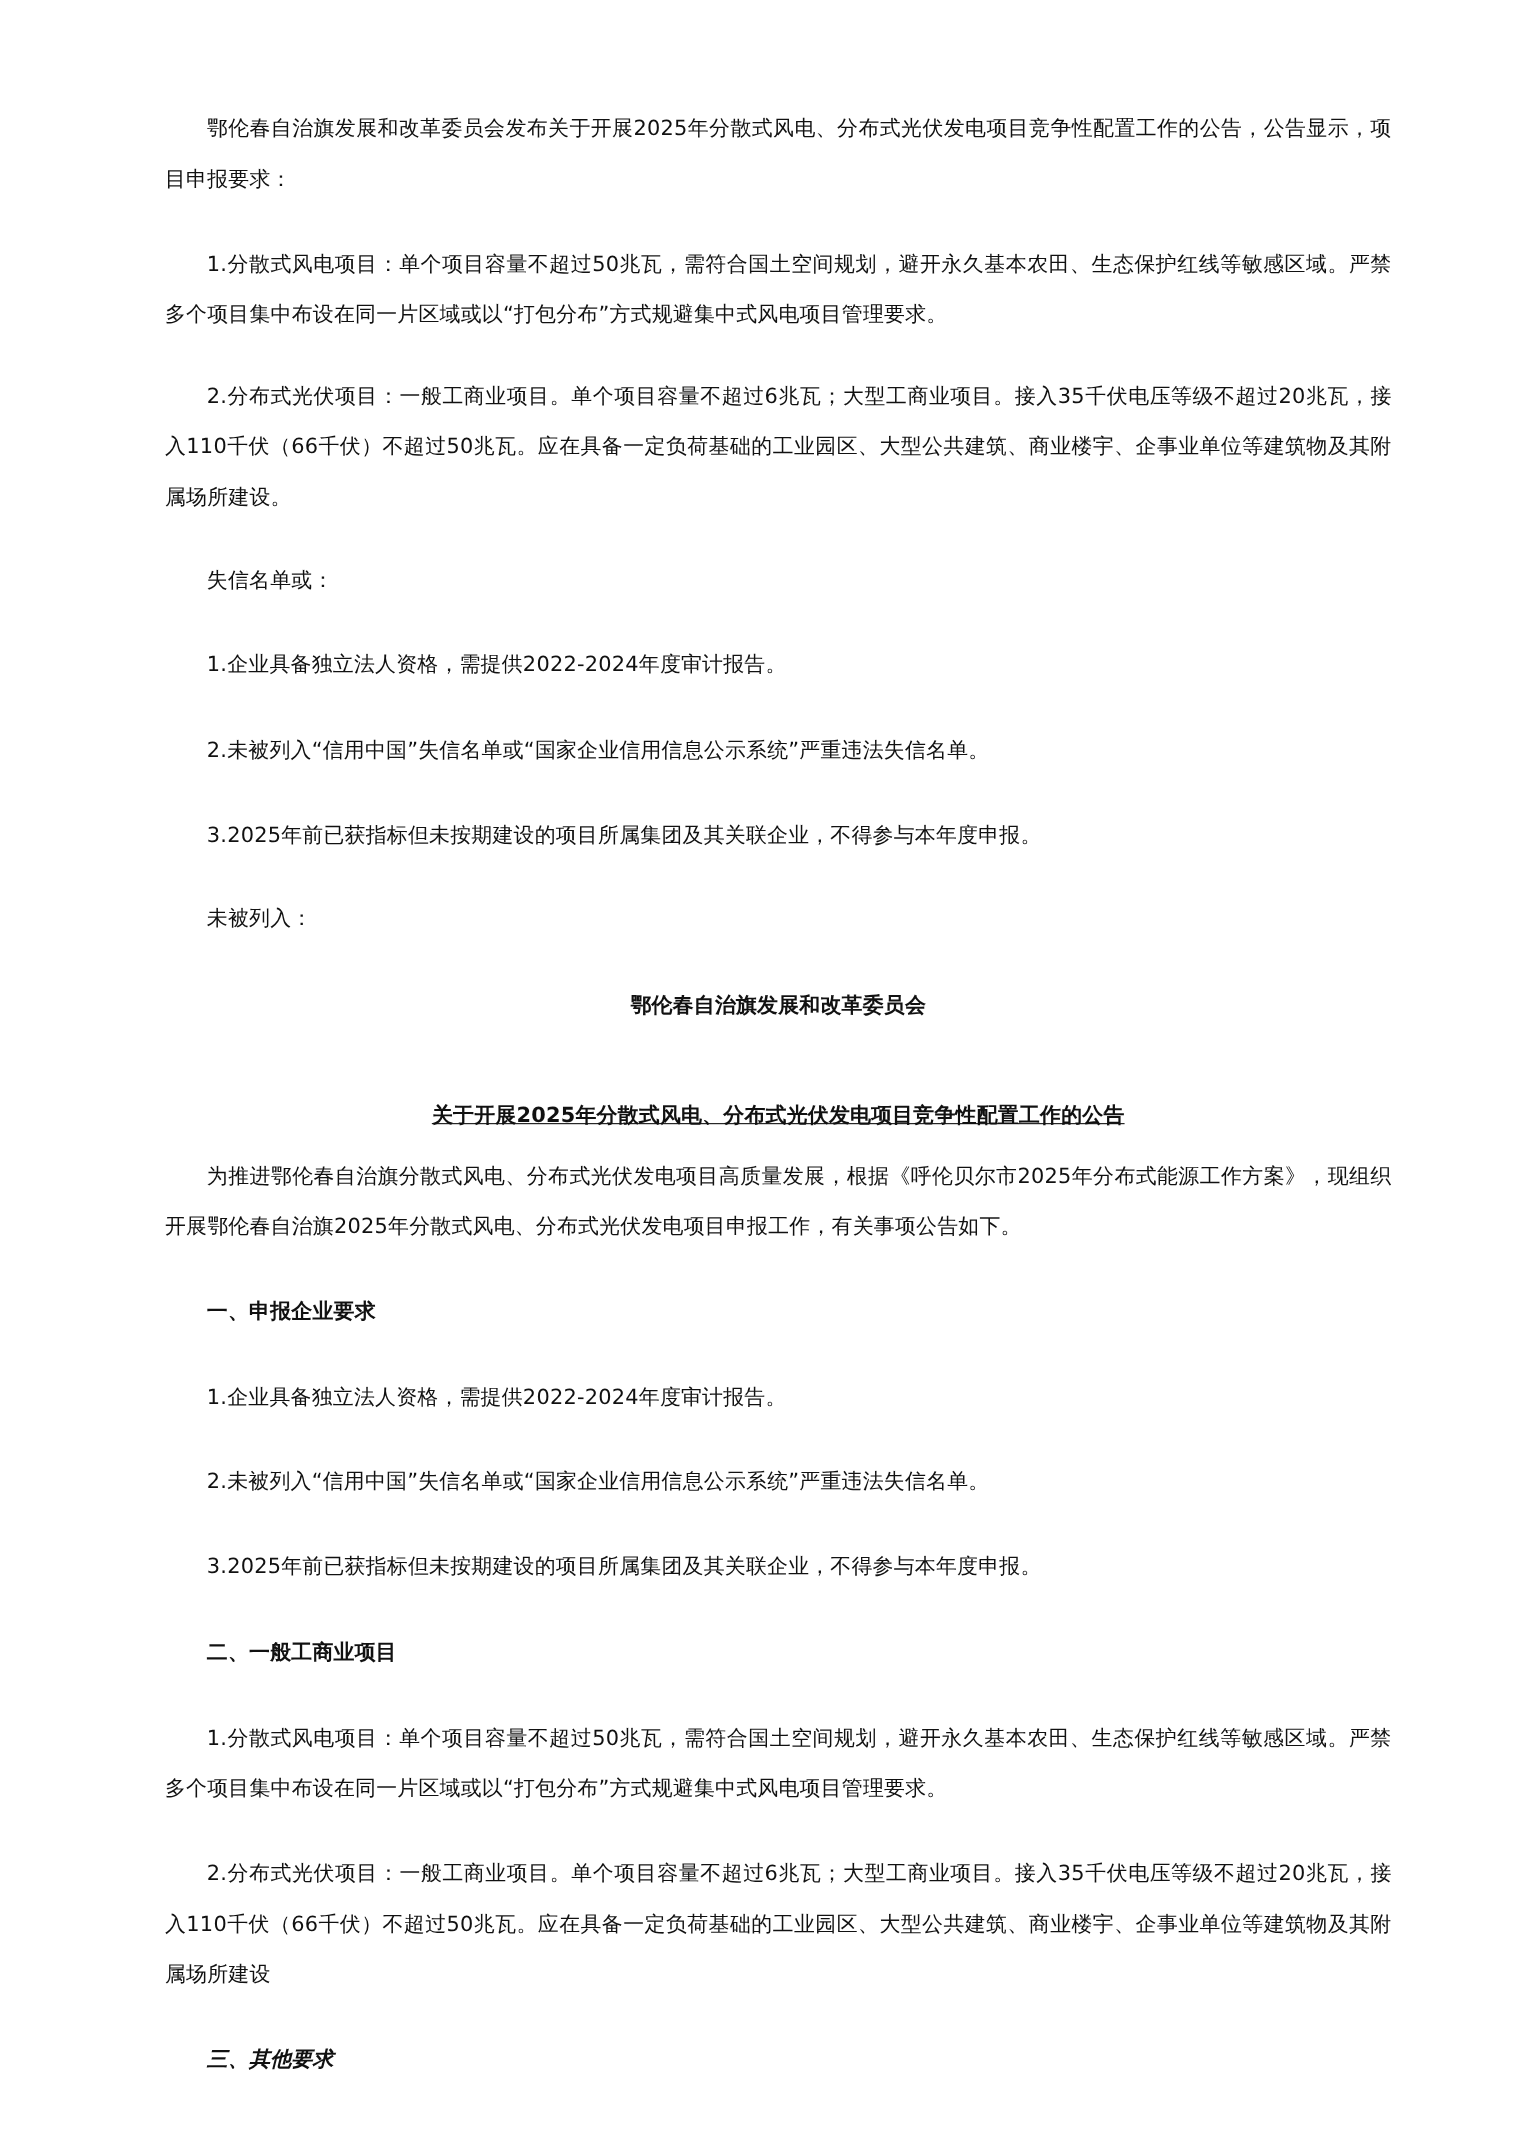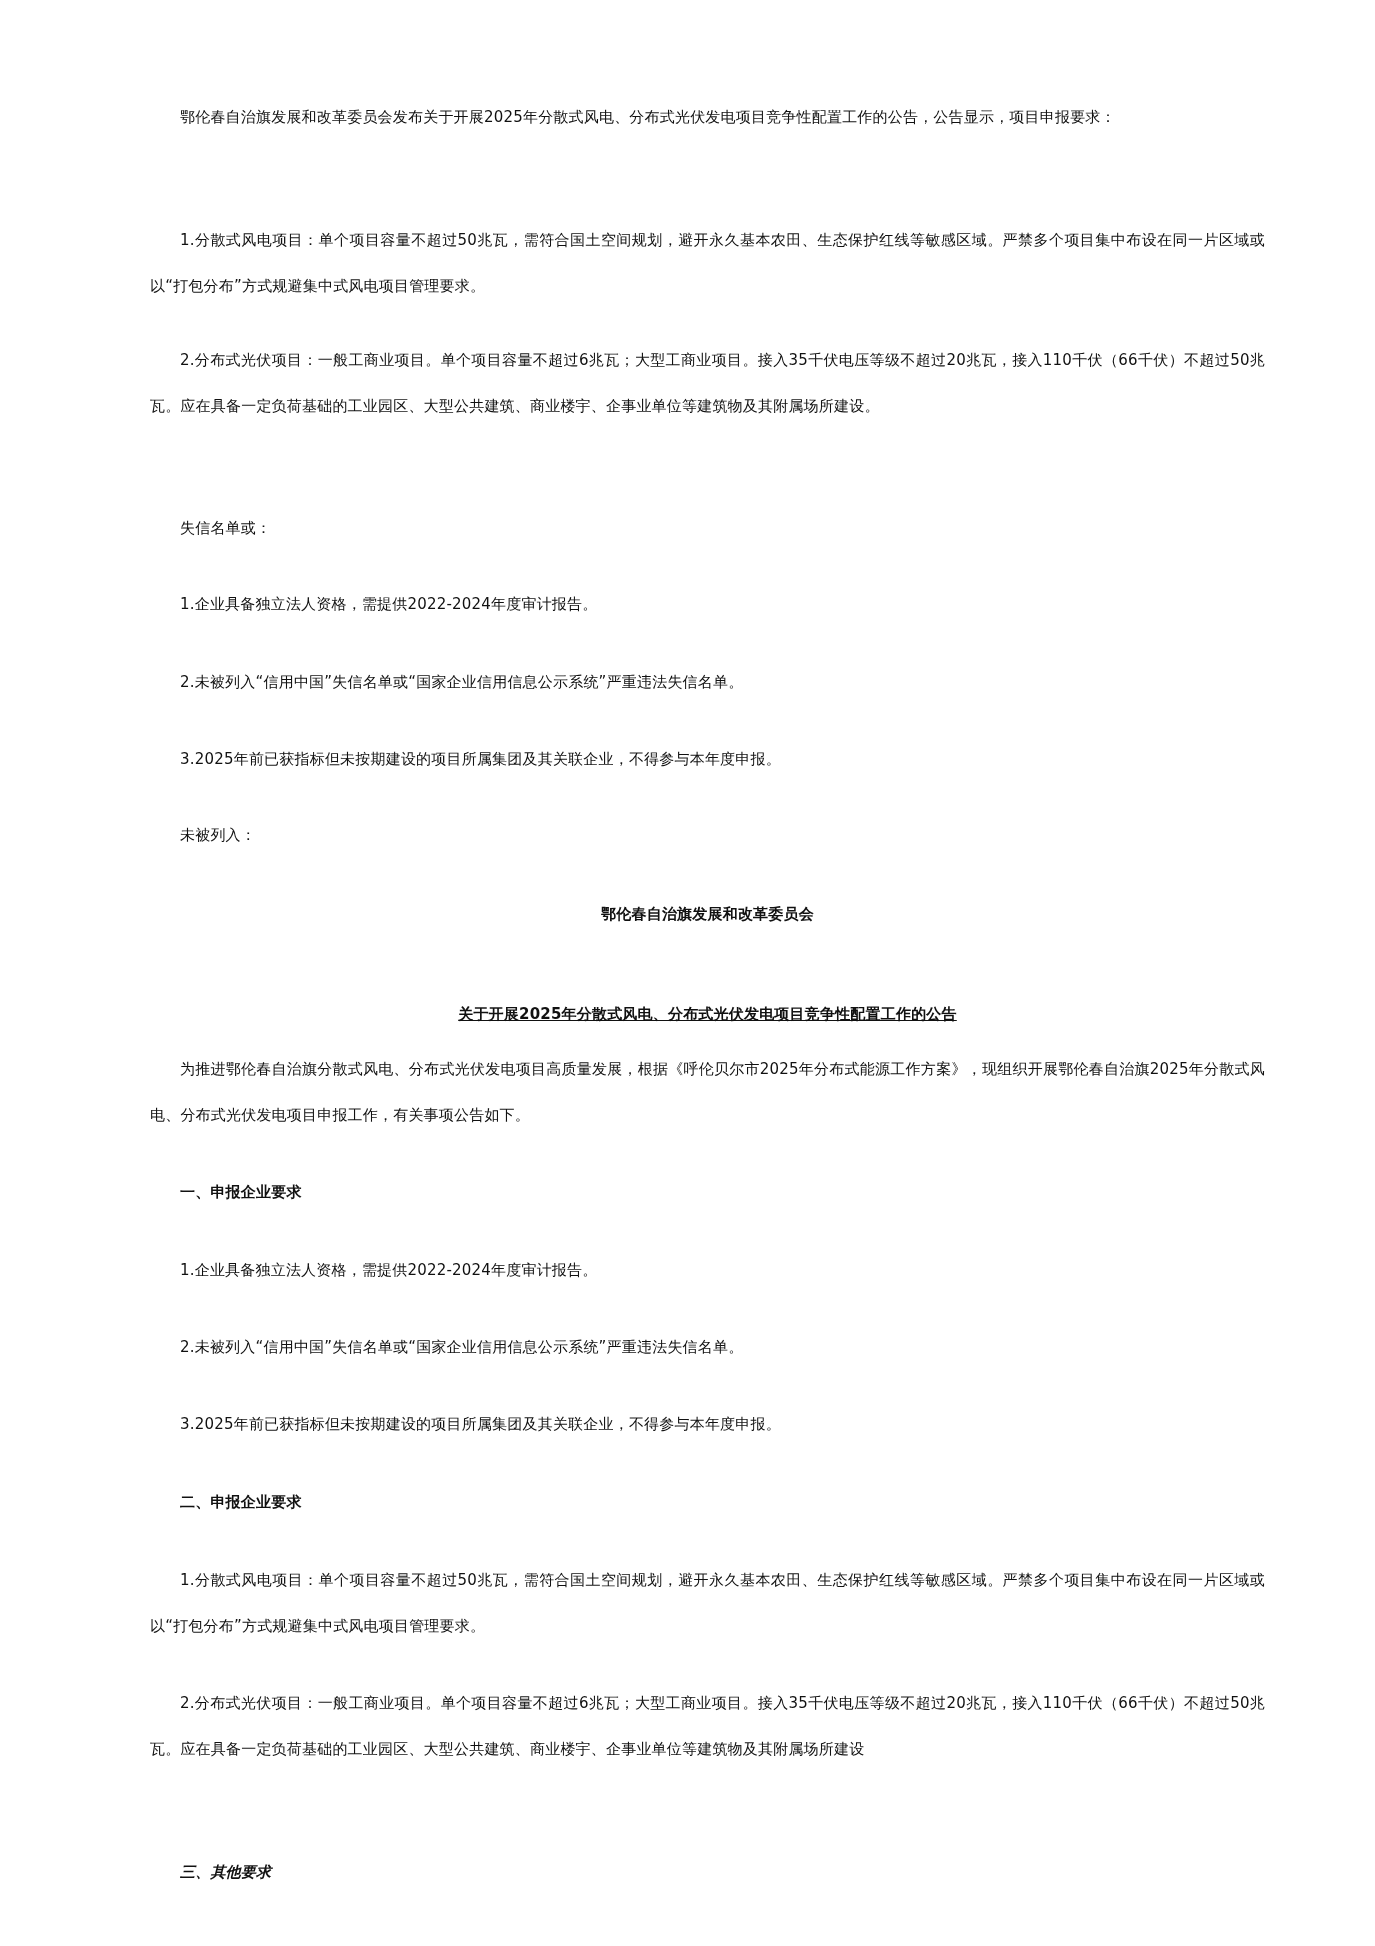--- a/index.html
+++ b/index.html
@@ -18,21 +18,21 @@
   .page {
     position: absolute;
     left: 150px;
     top: 0;
     width: 1115px;
   }
   .p {
     position: absolute;
     left: 0;
     width: 1115px;
-    font-size: 15px;
+    font-size: 19px;
     line-height: 46px;
     text-align: justify;
     text-align-last: left;
     letter-spacing: 0.2px;
     margin: 0;
     white-space: normal;
   }
   .indent { text-indent: 2em; }
   .bold { font-weight: bold; }
   .center {
@@ -68,21 +68,21 @@
   <p class="p indent" style="top:1046px;">为推进鄂伦春自治旗分散式风电、分布式光伏发电项目高质量发展，根据《呼伦贝尔市2025年分布式能源工作方案》，现组织开展鄂伦春自治旗2025年分散式风电、分布式光伏发电项目申报工作，有关事项公告如下。</p>
 
   <p class="p indent bold" style="top:1169px;">一、申报企业要求</p>
 
   <p class="p indent" style="top:1247px;">1.企业具备独立法人资格，需提供2022-2024年度审计报告。</p>
 
   <p class="p indent" style="top:1324px;">2.未被列入“信用中国”失信名单或“国家企业信用信息公示系统”严重违法失信名单。</p>
 
   <p class="p indent" style="top:1401px;">3.2025年前已获指标但未按期建设的项目所属集团及其关联企业，不得参与本年度申报。</p>
 
-  <p class="p indent bold" style="top:1479px;">二、申报企业要求</p>
+  <p class="p indent bold" style="top:1479px;">二、一般工商业项目</p>
 
   <p class="p indent" style="top:1557px;">1.分散式风电项目：单个项目容量不超过50兆瓦，需符合国土空间规划，避开永久基本农田、生态保护红线等敏感区域。严禁多个项目集中布设在同一片区域或以“打包分布”方式规避集中式风电项目管理要求。</p>
 
   <p class="p indent" style="top:1680px;">2.分布式光伏项目：一般工商业项目。单个项目容量不超过6兆瓦；大型工商业项目。接入35千伏电压等级不超过20兆瓦，接入110千伏（66千伏）不超过50兆瓦。应在具备一定负荷基础的工业园区、大型公共建筑、商业楼宇、企事业单位等建筑物及其附属场所建设</p>
 
   <p class="p indent bold" style="top:1849px;font-style:italic;">三、其他要求</p>
 
 </div>
 
 </body></html>

